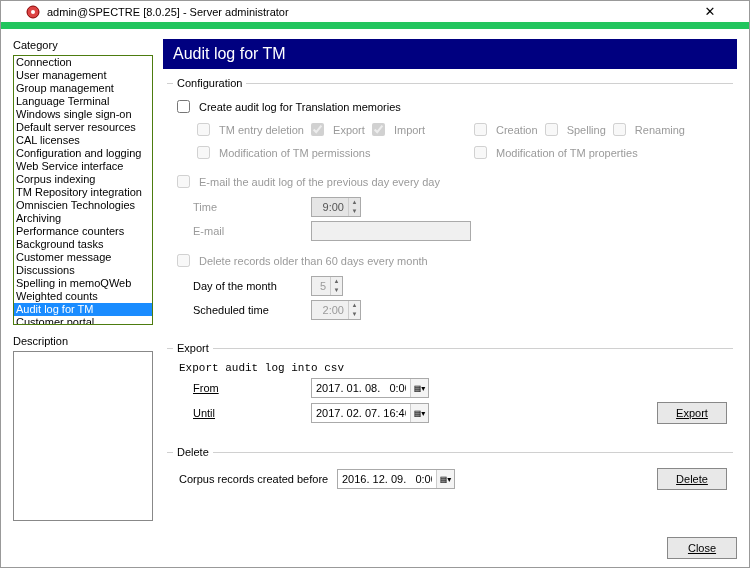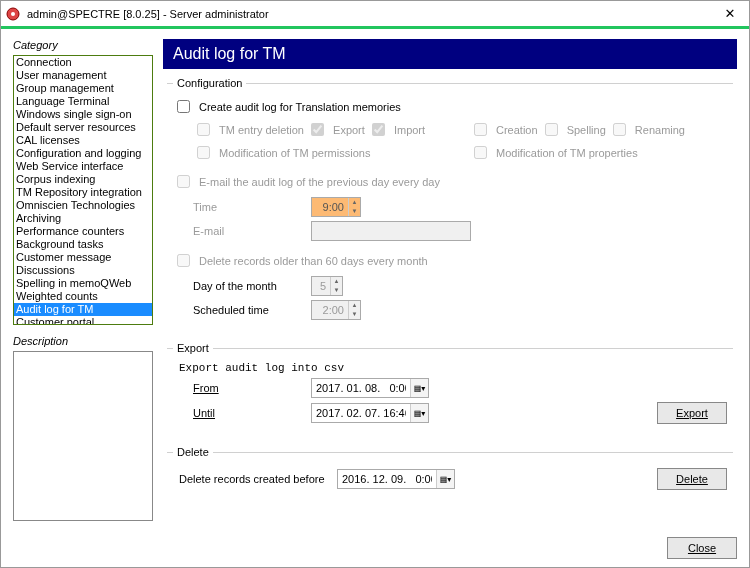--- a/index.html
+++ b/index.html
@@ -1,42 +1,42 @@
 <!DOCTYPE html>
 <html><head>
 <meta charset="utf-8">
 <style>
   * { box-sizing: border-box; font-family: "Segoe UI", Tahoma, sans-serif; font-size: 11px; }
   body { margin: 0; background: #fff; color: #000; }
   .window { width: 750px; height: 568px; border: 1px solid #999; display: flex; flex-direction: column; }
-  .titlebar { height: 28px; display: flex; align-items: center; padding: 0 4px; border-bottom: 3px solid #22c55e; }
+  .titlebar { height: 28px; display: flex; align-items: center; padding: 0 24px; border-bottom: 7px solid #22c55e; }
   .titlebar .icon { width: 16px; height: 16px; margin-right: 6px; }
   .titlebar .title { flex: 1; }
   .titlebar .close { width: 30px; text-align: center; font-size: 13px; }
   .body { flex: 1; display: flex; padding: 10px 12px 8px 12px; gap: 10px; min-height:0; }
   .left { width: 140px; display: flex; flex-direction: column; }
-  .left-label { margin-bottom: 4px; font-style: italic; }
+  .left-label { margin-bottom: 4px; }
   .listbox { flex: 1; border: 1px solid #4d7c0f; background: #fff; overflow: hidden; margin-bottom: 10px; line-height: 13px; }
   .listbox div { padding: 0 2px; white-space: nowrap; overflow: hidden; text-overflow: clip; }
   .listbox .selected { background: #1a8cff; color: #fff; }
   .descbox { height: 170px; border: 1px solid #888; background: #fff; }
   .right { flex: 1; display: flex; flex-direction: column; min-width:0; }
   .banner { background: #000080; color: #fff; padding: 6px 10px; font-size: 16px; }
   .panel { flex: 1; padding: 8px 4px 0 4px; overflow: hidden; }
   fieldset { border: 1px solid #d0d0d0; border-left:none; border-right:none; border-bottom:none; margin: 0 0 8px 0; padding: 6px 6px 10px 6px; position: relative; }
   fieldset > legend { padding: 0 4px; color: #000; }
   .row { display: flex; align-items: center; margin: 2px 0; }
   .cb { display: inline-flex; align-items: center; gap: 6px; }
   .cb input[type=checkbox] { width: 13px; height: 13px; accent-color: #888; }
   .disabled, .disabled * { color: #9a9a9a; }
   .cols { display: flex; }
   .col { flex: 1; padding-left: 20px; }
   .field-row { display: flex; align-items: center; margin: 4px 0 4px 20px; gap: 8px; }
   .field-label { width: 110px; }
-  .spin { display: inline-flex; align-items: center; border: 1px solid #aaa; background: #fdba74; height: 20px; color:#555; }
+  .spin { display: inline-flex; align-items: center; border: 1px solid #aaa; background: #e5e5e5; height: 20px; color:#555; }
   .spin.disabled-ctl { background:#f0f0f0; color:#9a9a9a; }
   .spin input { border: none; width: 36px; text-align: right; padding: 0 4px; height: 18px; background: transparent; color: inherit; }
   .spin .arrows { width: 12px; display:flex; flex-direction:column; border-left:1px solid #ccc; }
   .spin .arrows span { height:9px; font-size:6px; line-height:8px; text-align:center; color:#666;}
   .tbox { border:1px solid #aaa; background:#f0f0f0; height:20px; width:160px; }
   .datebox { display:inline-flex; align-items:center; border:1px solid #aaa; height:20px; background:#fff;}
   .datebox input { border:none; width:98px; padding:0 4px; height:18px; }
   .datebox .cal { width:18px; height:18px; border-left:1px solid #ccc; font-size:8px; display:flex; align-items:center; justify-content:center; background:#f4f4f4;}
   .btn { border:1px solid #888; background:#e8e8e8; height:22px; width:70px; text-align:center; line-height:20px; }
   .footer { padding: 8px 12px; display:flex; justify-content:flex-end; border-top:0; }
@@ -193,21 +193,21 @@
                 <span class="cal">▦▾</span>
               </span>
             <span style="flex:1"></span>
             <span class="btn"><span class="u">Export</span></span>
           </div>
         </fieldset>
 
         <fieldset>
           <legend>Delete</legend>
           <div class="field-row" style="margin-left:6px;">
-            <span style="width:150px">Delete records created before</span>
+            <span style="width:150px">Corpus records created before</span>
             <span class="datebox">
                 <input value="2016. 12. 09.   0:00" style="">
                 <span class="cal">▦▾</span>
               </span>
             <span style="flex:1"></span>
             <span class="btn"><span class="u">Delete</span></span>
           </div>
         </fieldset>
       </div>
     </div>

